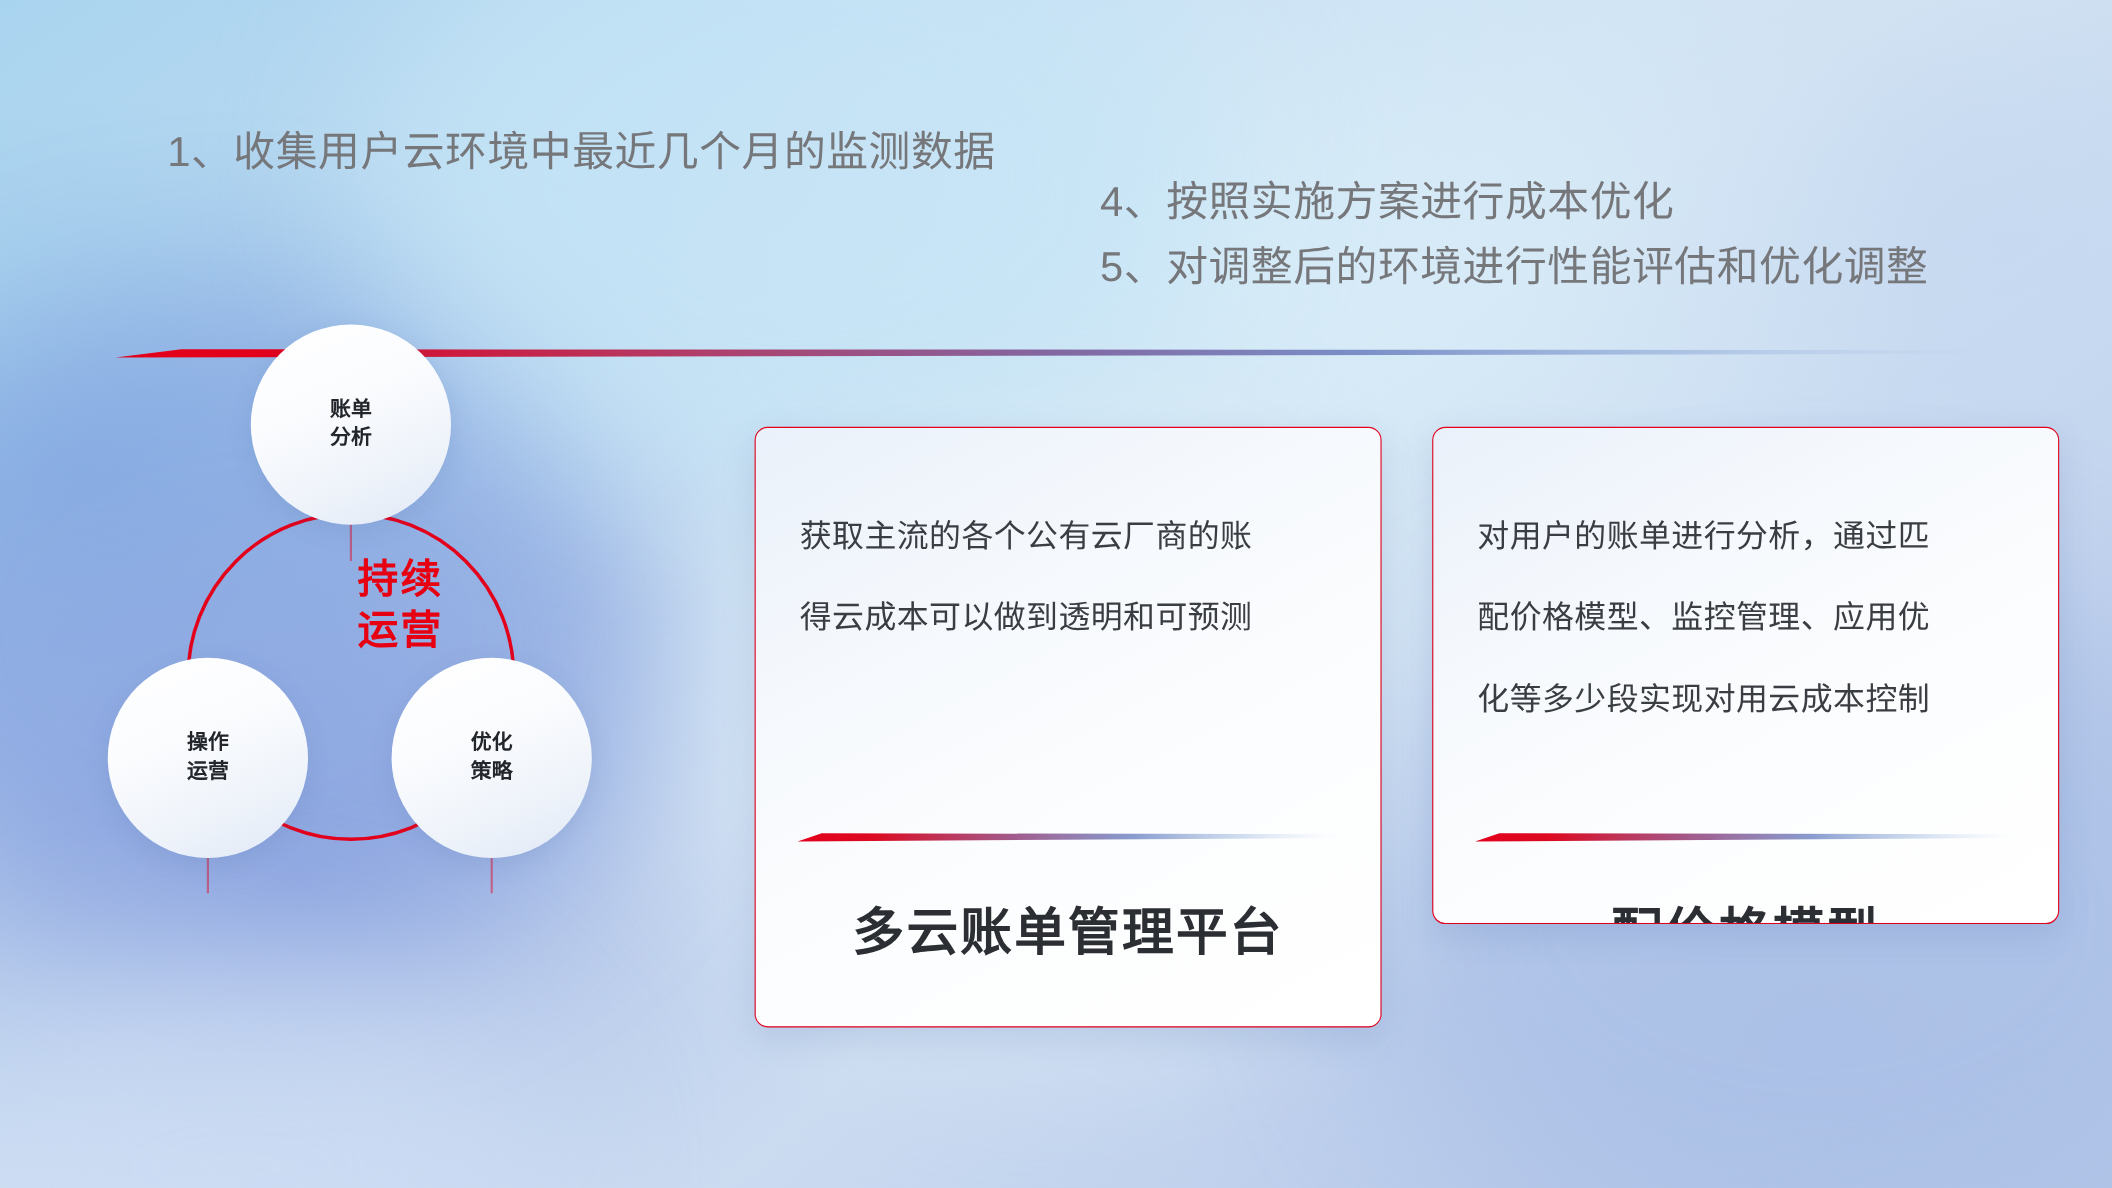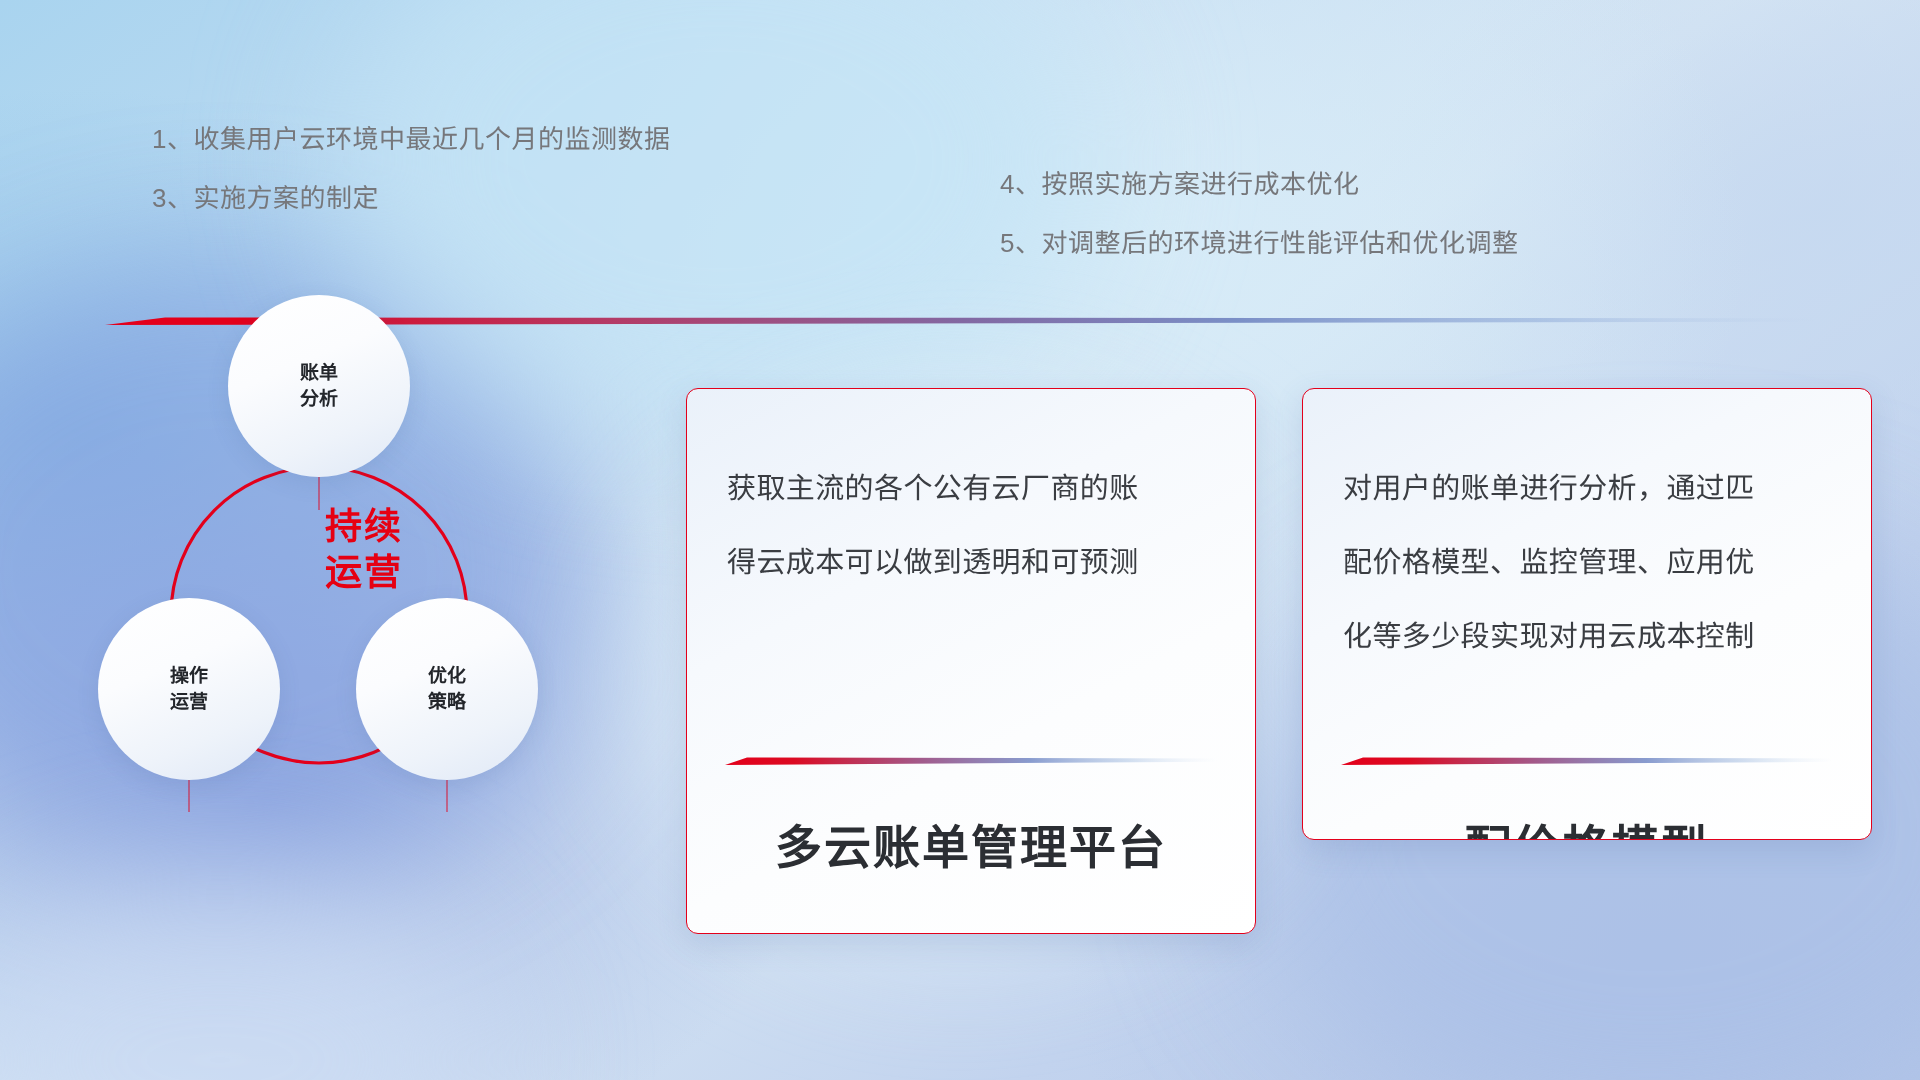--- a/index.html
+++ b/index.html
@@ -30,21 +30,21 @@
   .blob-c{ right:-140px; top:520px; width:820px; height:620px; background:rgba(168,190,230,0.6); }
   .blob-d{ left:640px; top:420px; width:640px; height:520px; background:rgba(226,240,250,0.55); }
   .blob-e{ left:-60px; top:880px; width:560px; height:360px; background:rgba(205,221,243,0.7); }
 
   
   #steps{ position:absolute; left:0; top:0; width:1920px; }
   .step-col{ position:absolute; }
   .col-left { left:152px; top:110px; }
   .col-right{ left:1000px; top:155px; }
   .step-line{
-    font-size:26px;
+    font-size:38px;
     line-height:59px;
     color:#76777b;
     white-space:nowrap;
     letter-spacing:0.5px;
     font-weight:400;
   }
 
   
   #divider{
     position:absolute; left:105px; top:314px;
@@ -115,21 +115,20 @@
   <div class="bg-blob blob-a"></div>
   <div class="bg-blob blob-b"></div>
   <div class="bg-blob blob-c"></div>
   <div class="bg-blob blob-d"></div>
   <div class="bg-blob blob-e"></div>
 
   <div id="steps">
 
     <div class="step-col col-left">
       <div class="step-line">1、收集用户云环境中最近几个月的监测数据</div>
-      <div class="step-line">3、实施方案的制定</div>
     </div>
 
     <div class="step-col col-right">
       <div class="step-line">4、按照实施方案进行成本优化</div>
       <div class="step-line">5、对调整后的环境进行性能评估和优化调整</div>
     </div>
 
   </div>
 
   <svg id="divider" viewBox="0 0 1715 12" preserveAspectRatio="none">

